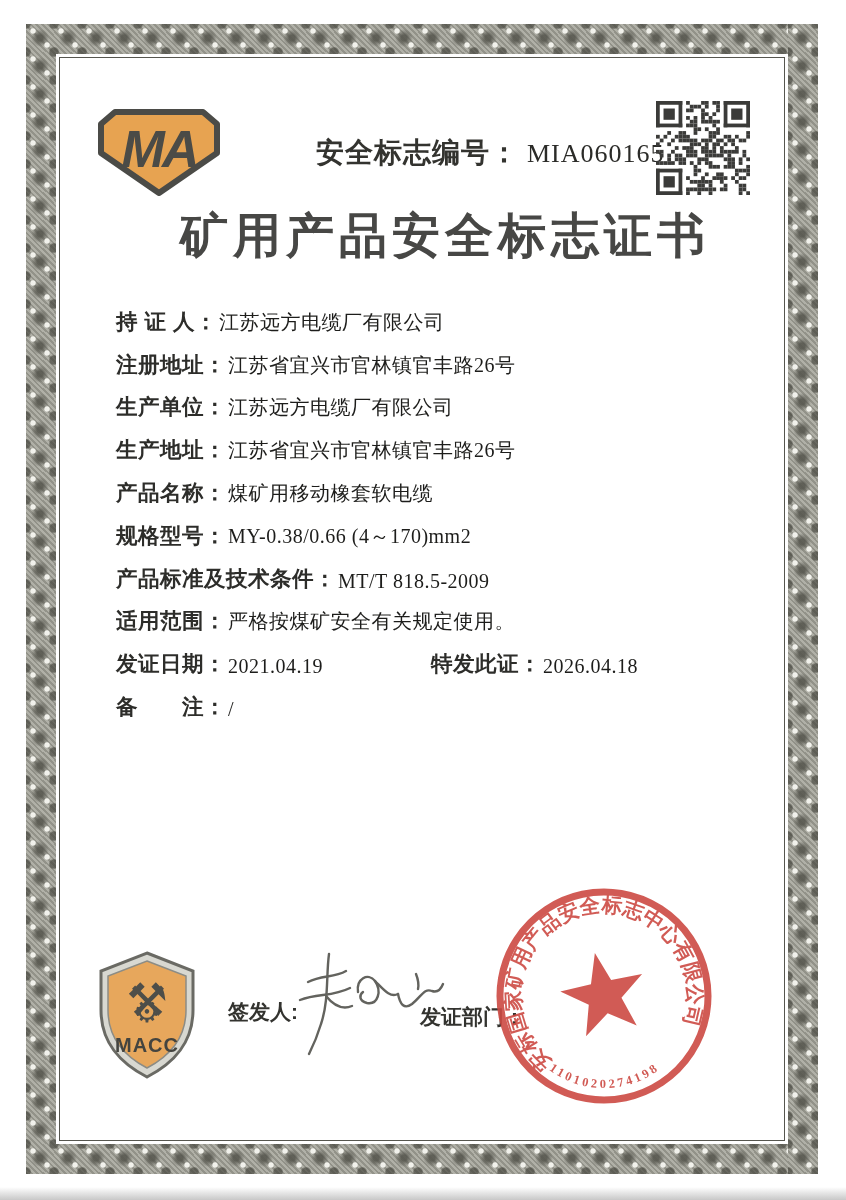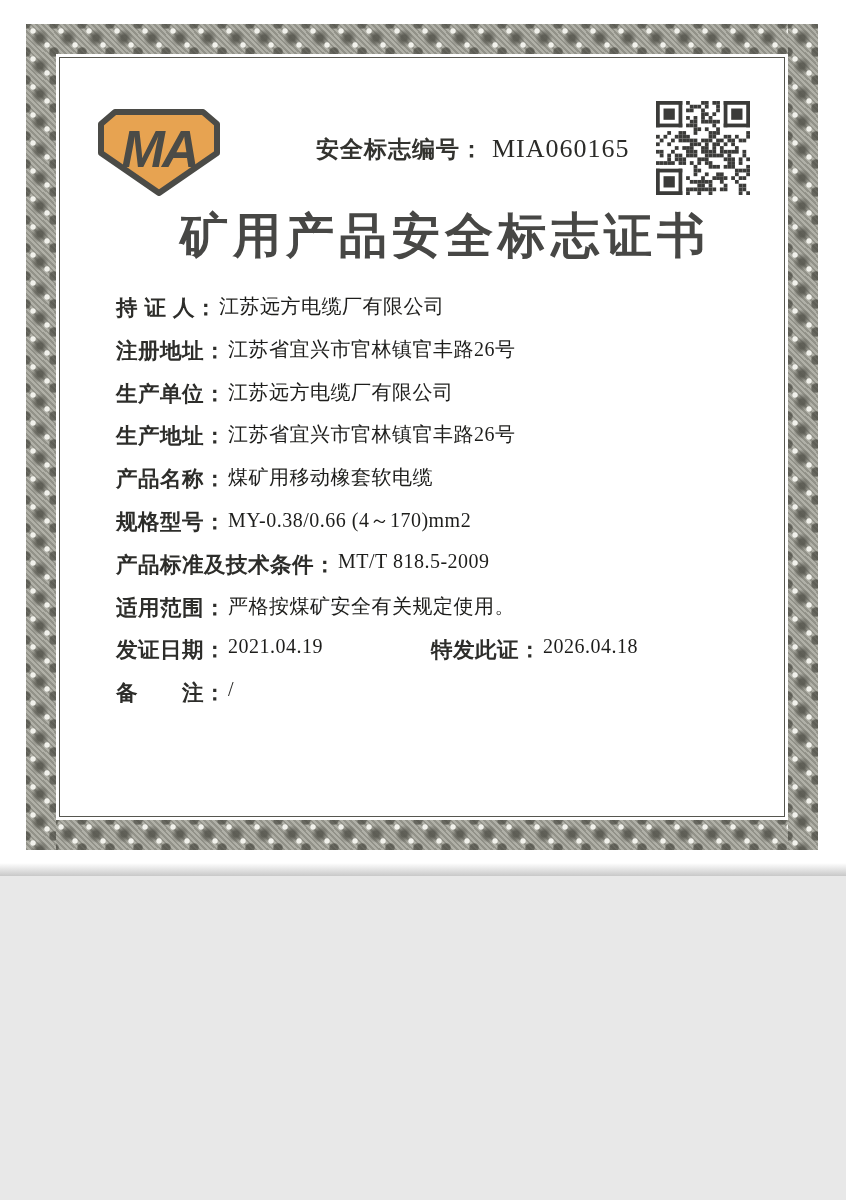--- a/index.html
+++ b/index.html
@@ -1,17 +1,17 @@
 <!DOCTYPE html>
 <html><head>
 <meta charset="utf-8">
 <style>
   html,body{margin:0;padding:0;background:#e8e8e8;}
   .page{
-    position:relative; width:846px; height:876px; margin:0 auto;
+    position:relative; width:846px; height:1200px; margin:0 auto;
     background:#ffffff; overflow:hidden;
     font-family:"Liberation Sans", sans-serif; color:#2e2e2c;
   }
   
   .band{
     position:absolute;
     background-color:#a3a398;
     background-image:
       radial-gradient(circle at 7px 7px, rgba(246,246,240,.95) 0 2.2px, rgba(246,246,240,0) 3.2px),
       radial-gradient(circle at 21px 21px, rgba(246,246,240,.95) 0 2.2px, rgba(246,246,240,0) 3.2px),
@@ -31,32 +31,32 @@
     position:absolute; left:59px; top:57px; right:61px; bottom:59px;
     border:1.5px solid #56564f; pointer-events:none;
   }
   .scan-edge{
     position:absolute; left:0; right:0; bottom:0; height:13px;
     background:linear-gradient(to bottom, rgba(0,0,0,0), rgba(110,110,110,.38));
   }
   
   .ma-badge{position:absolute; left:98px; top:108px; width:122px; height:88px;}
   .serial{position:absolute; left:316px; top:134px; white-space:nowrap;}
-  .serial .lab{font-weight:bold; font-size:23px; color:#33332f; letter-spacing:1px;font-family:Liberation Mono, monospace;}
+  .serial .lab{font-weight:bold; font-size:28px; color:#33332f; letter-spacing:1px;font-family:Liberation Mono, monospace;}
   .serial .val{font-family:"Liberation Serif", serif; font-size:26px; color:#2b2b28; letter-spacing:1px; margin-left:8px;}
   .qr{position:absolute; left:656px; top:101px; width:94px; height:94px;}
   
   .title{
     position:absolute; left:0; right:0; top:204px; text-align:center;
     font-family:"Liberation Serif", serif; font-size:48px; font-weight:800;
     color:#474745; letter-spacing:5px; white-space:nowrap;padding-left:44px;
   }
   
   .fields{position:absolute; left:116px; top:293px; right:80px;}
-  .frow{display:flex; align-items:flex-start; height:42.8px; white-space:nowrap;}
+  .frow{display:flex; align-items:flex-end; height:42.8px; white-space:nowrap;}
   .flabel{font-weight:bold; font-size:21.5px; color:#2d2d2a; letter-spacing:.5px;}
   .fvalue{font-family:"Liberation Serif", serif; font-size:20px; color:#1d1d1b; margin-left:2px; letter-spacing:.5px;}
   .gap2{margin-left:108px;}
   
   .statement{
     position:absolute; left:104px; top:786px; width:662px;
     font-family:"Liberation Serif", serif; font-size:19.5px; line-height:31px;
     color:#222220; text-indent:2em; text-align:justify;
   }
   

